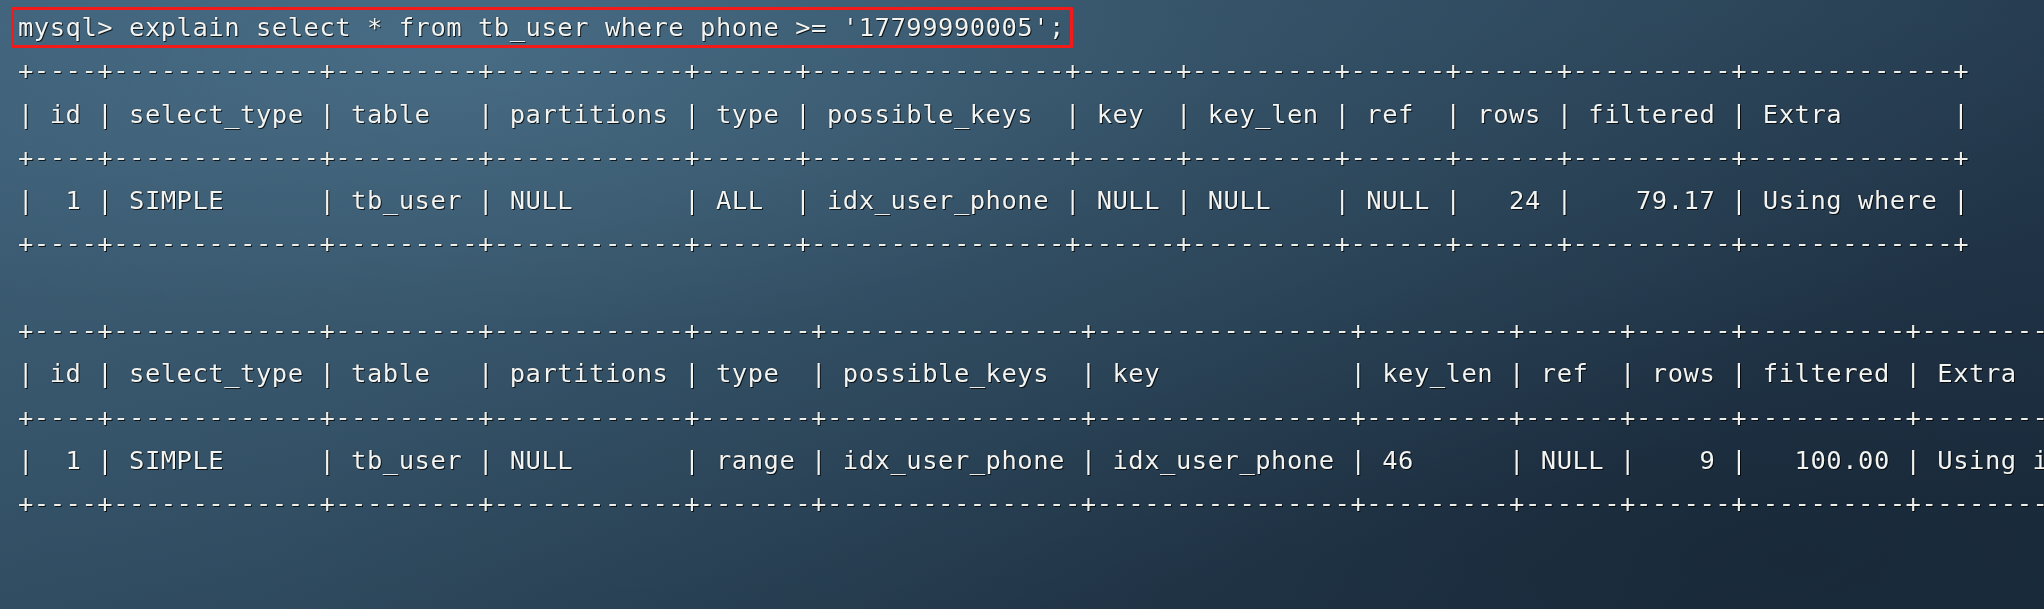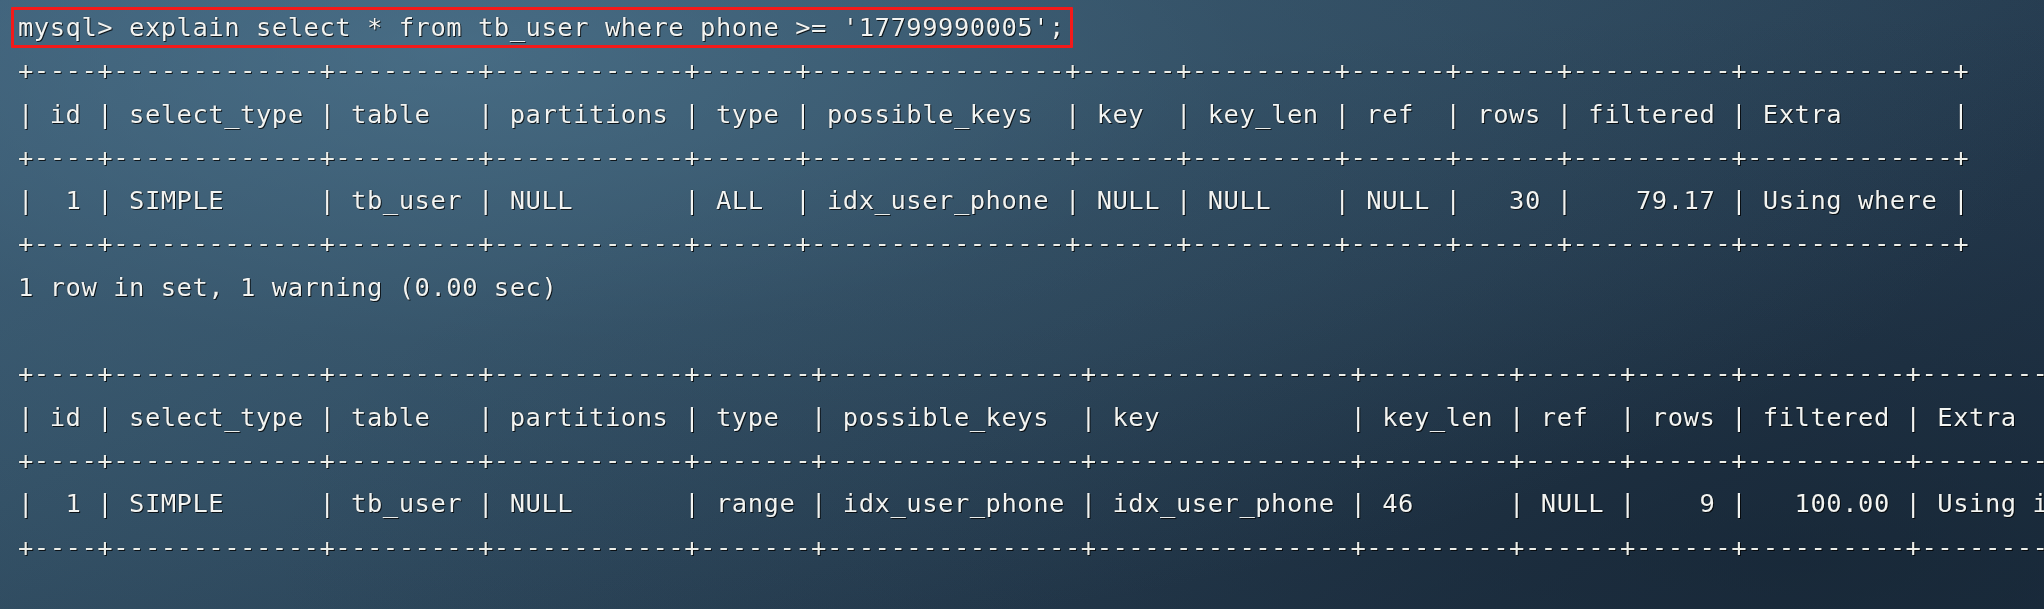--- a/index.html
+++ b/index.html
@@ -72,23 +72,22 @@
 </head>
 <body>
 
 <div id="terminal">
 
   <div class="line"><span class="cmd-wrap"><span class="box"></span><span class="cmd">mysql&gt; explain select * from tb_user where phone &gt;= '17799990005';</span></span></div>
 
   <div class="line rule">+----+-------------+---------+------------+------+----------------+------+---------+------+------+----------+-------------+</div>
   <div class="line">| id | select_type | table   | partitions | type | possible_keys  | key  | key_len | ref  | rows | filtered | Extra       |</div>
   <div class="line rule">+----+-------------+---------+------------+------+----------------+------+---------+------+------+----------+-------------+</div>
-  <div class="line">|  1 | SIMPLE      | tb_user | NULL       | ALL  | idx_user_phone | NULL | NULL    | NULL |   30 |    79.17 | Using where |</div>
+  <div class="line">|  1 | SIMPLE      | tb_user | NULL       | ALL  | idx_user_phone | NULL | NULL    | NULL |   24 |    79.17 | Using where |</div>
   <div class="line rule">+----+-------------+---------+------------+------+----------------+------+---------+------+------+----------+-------------+</div>
-  <div class="line">1 row in set, 1 warning (0.00 sec)</div>
 
   <div class="spacer"></div>
 
 
   <div class="line rule">+----+-------------+---------+------------+-------+----------------+----------------+---------+------+------+----------+-----------------------+</div>
   <div class="line">| id | select_type | table   | partitions | type  | possible_keys  | key            | key_len | ref  | rows | filtered | Extra                 |</div>
   <div class="line rule">+----+-------------+---------+------------+-------+----------------+----------------+---------+------+------+----------+-----------------------+</div>
   <div class="line">|  1 | SIMPLE      | tb_user | NULL       | range | idx_user_phone | idx_user_phone | 46      | NULL |    9 |   100.00 | Using index condition |</div>
   <div class="line rule">+----+-------------+---------+------------+-------+----------------+----------------+---------+------+------+----------+-----------------------+</div>
 

